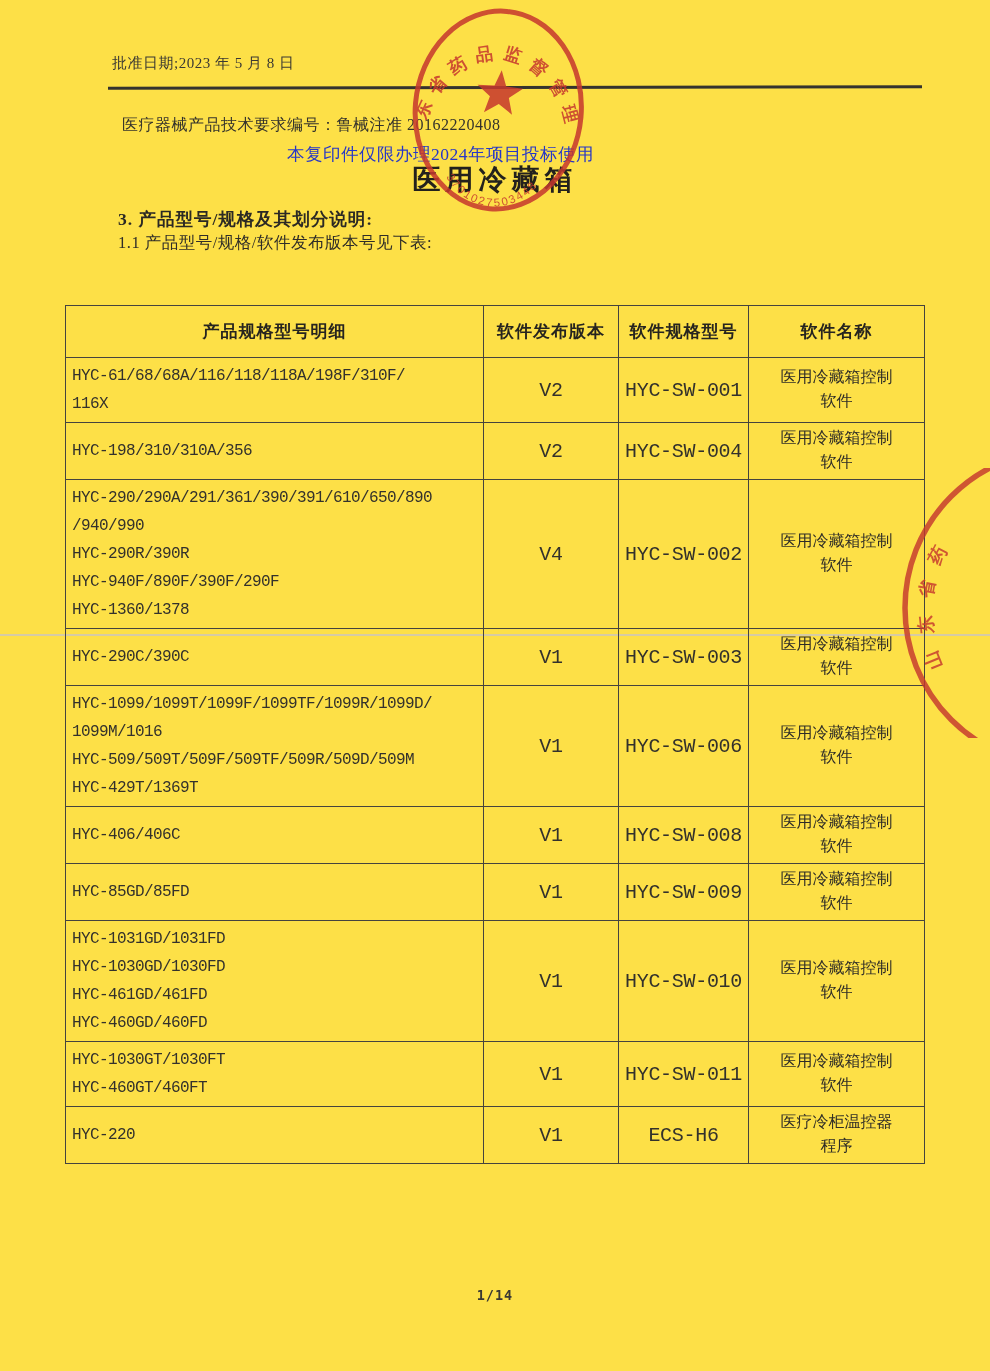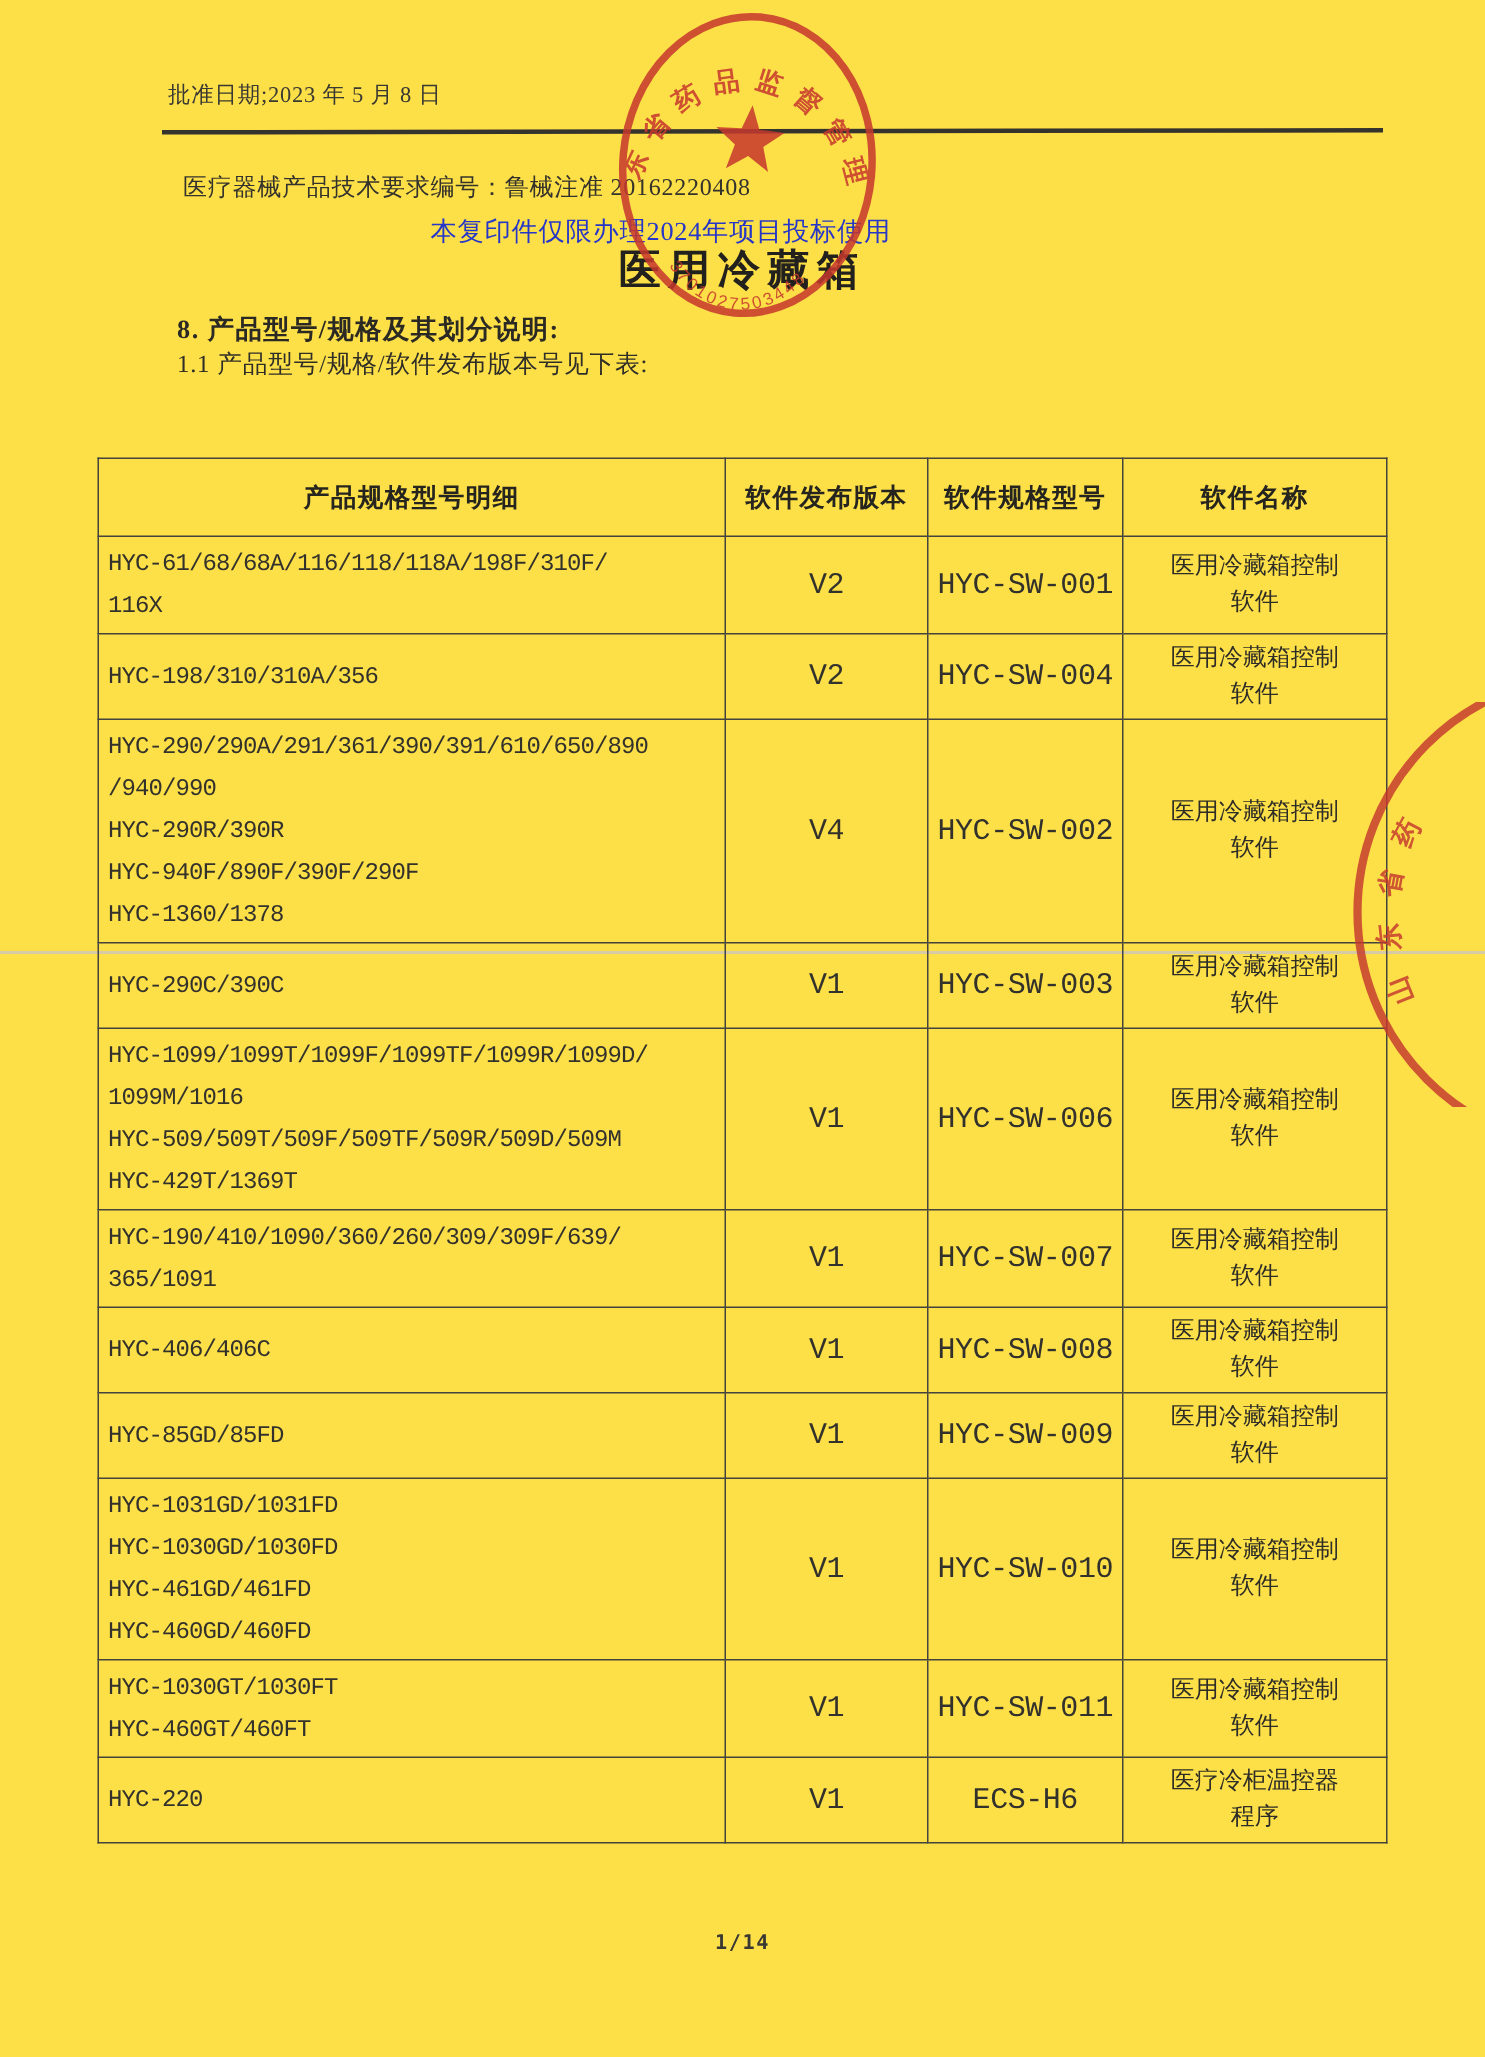--- a/index.html
+++ b/index.html
@@ -47,21 +47,21 @@
 
 <div class="page">
 
   <div class="approval">批准日期;2023 年 5 月 8 日</div>
   <div class="rule-top"></div>
 
   <div class="doc-number">医疗器械产品技术要求编号：鲁械注准 20162220408</div>
   <div class="copy-notice">本复印件仅限办理2024年项目投标使用</div>
   <div class="doc-title">医用冷藏箱</div>
 
-  <div class="sec1">8. 产品型号/规格及其划分说明:</div>
+  <div class="sec1">3. 产品型号/规格及其划分说明:</div>
   <div class="sec11">1.1 产品型号/规格/软件发布版本号见下表:</div>
 
   <div class="artifact-line"></div>
 
   <div class="spec-table-wrap">
     <table class="spec">
       <colgroup>
         <col style="width:418px">
           <col style="width:135px">
           <col style="width:130px">
@@ -113,27 +113,20 @@
     <tr>
       <td class="c-model">HYC-1099/1099T/1099F/1099TF/1099R/1099D/
 1099M/1016
 HYC-509/509T/509F/509TF/509R/509D/509M
 HYC-429T/1369T</td>
       <td class="c-ver">V1</td>
       <td class="c-code">HYC-SW-006</td>
       <td class="c-name"><span class="nm">医用冷藏箱控制软件</span></td>
     </tr>
 
-    <tr>
-      <td class="c-model">HYC-190/410/1090/360/260/309/309F/639/
-365/1091</td>
-      <td class="c-ver">V1</td>
-      <td class="c-code">HYC-SW-007</td>
-      <td class="c-name"><span class="nm">医用冷藏箱控制软件</span></td>
-    </tr>
 
     <tr>
       <td class="c-model">HYC-406/406C</td>
       <td class="c-ver">V1</td>
       <td class="c-code">HYC-SW-008</td>
       <td class="c-name"><span class="nm">医用冷藏箱控制软件</span></td>
     </tr>
 
     <tr>
       <td class="c-model">HYC-85GD/85FD</td>

